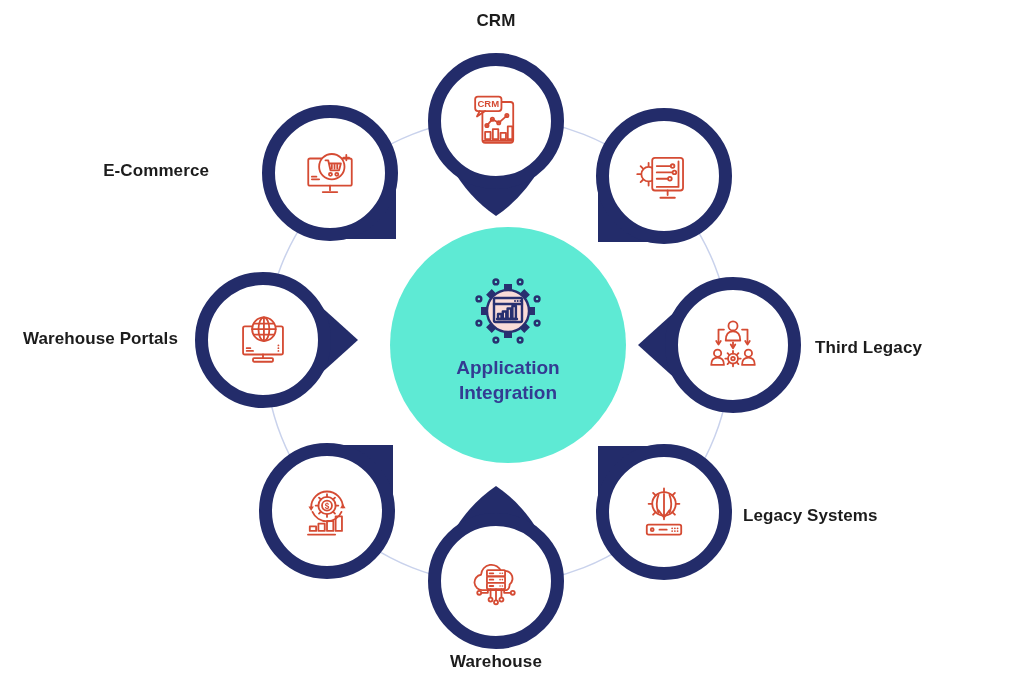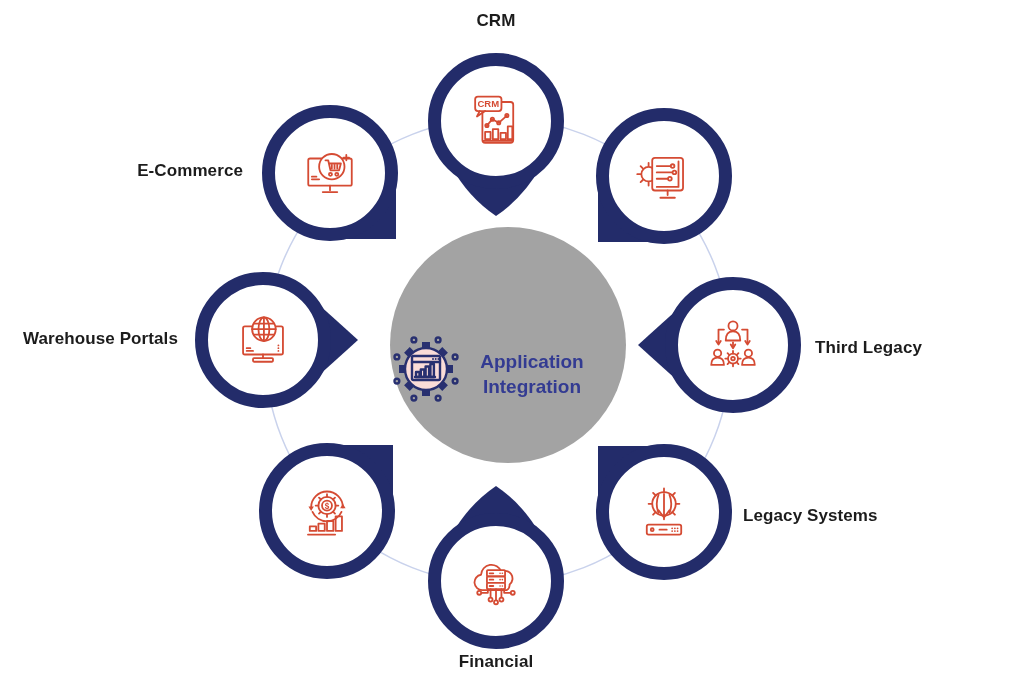--- a/index.html
+++ b/index.html
@@ -25,24 +25,24 @@
     position:absolute;font-size:17px;font-weight:700;color:#1c1c1c;
     white-space:nowrap;letter-spacing:.1px;
   }
   .lbl-crm{left:496px;top:11px;transform:translateX(-50%);}
   .lbl-bi{left:743px;top:161px;}
   .lbl-third{left:815px;top:338px;}
   .lbl-legacy{left:743px;top:506px;}
   .lbl-warehouse{left:496px;top:652px;transform:translateX(-50%);}
   .lbl-financial{right:774px;top:497px;}
   .lbl-internet{right:846px;top:329px;}
-  .lbl-ecom{right:781px;top:161px;}
+  .lbl-ecom{right:815px;top:161px;}
   .center-circle{
     position:absolute;left:390px;top:227px;width:236px;height:236px;border-radius:50%;
-    background:#a3a3a3;display:flex;flex-direction:row;align-items:center;
+    background:#5eead4;display:flex;flex-direction:column;align-items:center;
     padding-top:50px;box-sizing:border-box;
   }
   .center-label{
     margin-top:8px;width:140px;text-align:center;
     font-size:19px;line-height:25px;font-weight:700;color:#333b92;
   }
   svg.icon{display:block;}
 </style>
 </head>
 <body>
@@ -221,21 +221,21 @@
       <line x1="50" y1="12" x2="50" y2="18"></line>
       <line x1="47" y1="15" x2="53" y2="15"></line>
       <line x1="32" y1="46" x2="32" y2="51"></line>
       <line x1="24" y1="53" x2="40" y2="53"></line>
     </svg>
   </div>
 
   <div class="lbl lbl-crm">CRM</div>
   <div class="lbl lbl-third">Third Legacy</div>
   <div class="lbl lbl-legacy">Legacy Systems</div>
-  <div class="lbl lbl-warehouse">Financial</div>
+  <div class="lbl lbl-warehouse">Warehouse</div>
   <div class="lbl lbl-internet">Warehouse Portals</div>
   <div class="lbl lbl-ecom">E-Commerce</div>
 
   <div class="center-circle">
     <svg class="icon" width="72" height="70" viewBox="0 0 72 70" fill="none" stroke="#283070" stroke-width="2.4" stroke-linecap="round" stroke-linejoin="round">
       <path stroke-width="8" stroke-linecap="butt" d="M56.5,34 H63 M50.5,48.5 L55.1,53.1 M36,54.5 V61 M21.5,48.5 L16.9,53.1 M15.5,34 H9 M21.5,19.5 L16.9,14.9 M36,13.5 V7 M50.5,19.5 L55.1,14.9"></path>
       <circle cx="36" cy="34" r="21" fill="#fadcd8"></circle>
       <circle cx="65.1" cy="46.1" r="2.4"></circle>
         <circle cx="48.1" cy="63.1" r="2.4"></circle>
       <circle cx="23.9" cy="63.1" r="2.4"></circle>

